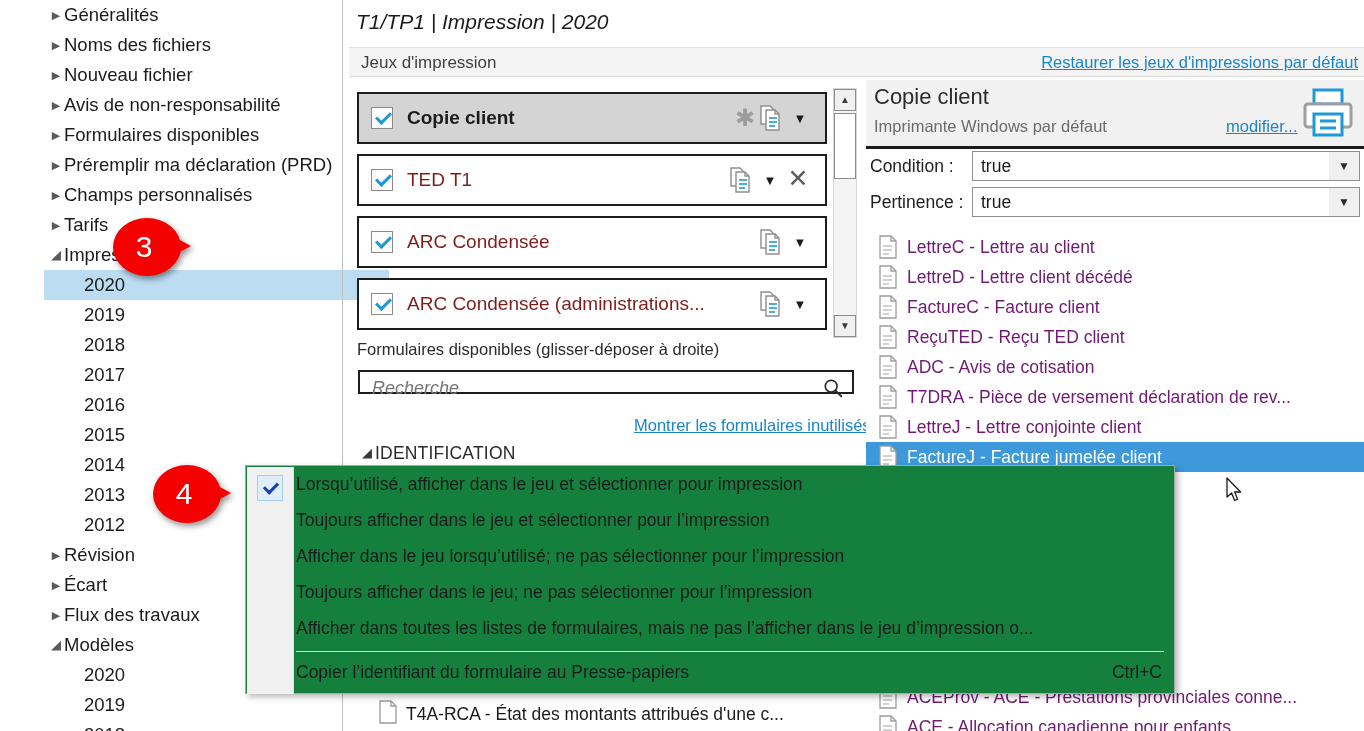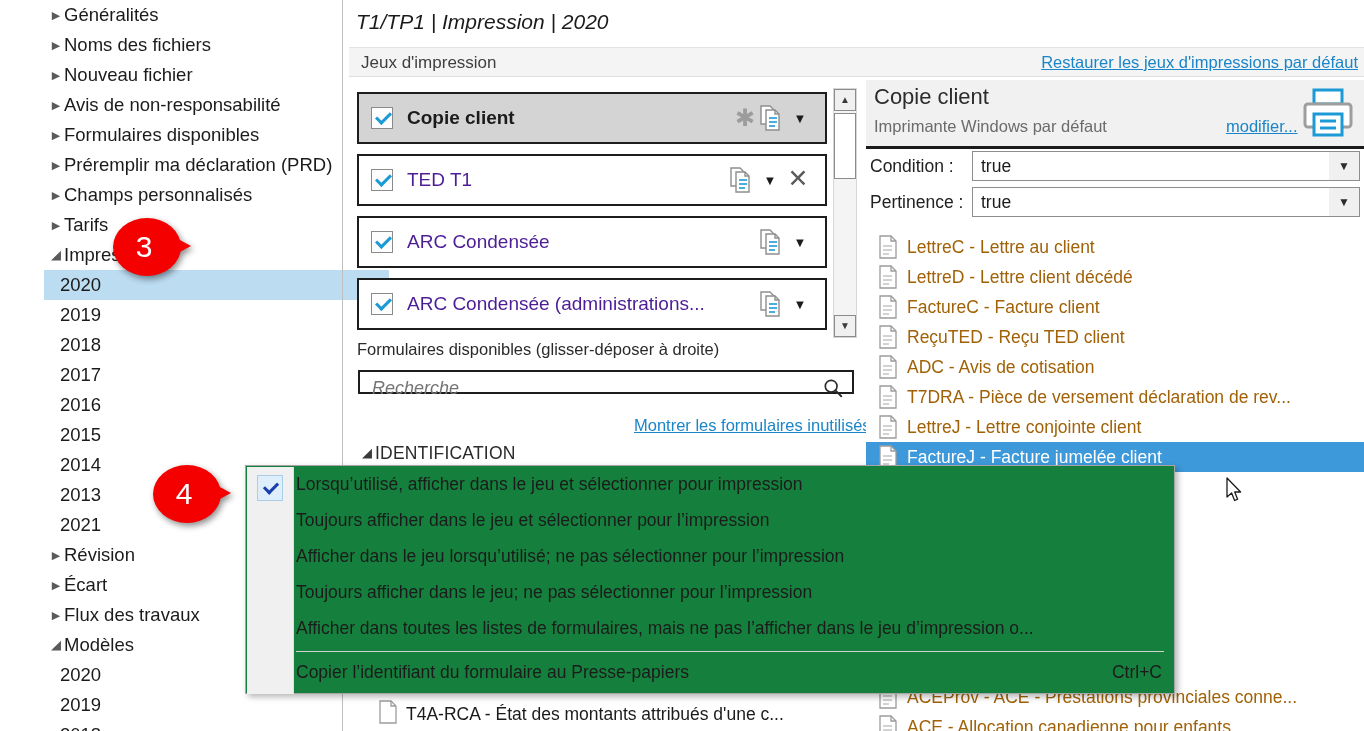--- a/index.html
+++ b/index.html
@@ -19,21 +19,21 @@
     background: #ffffff; overflow: hidden; margin-left: 44px;
   }
   #sidebar-divider {
     position: absolute; left: 342px; top: 0; width: 1px; height: 731px;
     background: #bfbfbf;
   }
   .tree-row {
     height: 30px; line-height: 30px; font-size: 18.5px; color: #1b1b1b;
     white-space: nowrap; padding-left: 4px; position: relative;
   }
-  .tree-row.child { padding-left: 16px; }
+  .tree-row.child { padding-left: 40px; }
   .tree-row.selected { background: #bcdcf2; }
   .tw {
     display: inline-block; width: 16px; text-align: center;
     font-size: 11px; color: #5a5a5a; vertical-align: 2px;
   }
   .tw.collapsed::before { content: "\25B6"; }
   .tw.expanded::before  { content: "\25E2"; font-size: 13px; }
 
   
   #page-title {
@@ -63,21 +63,21 @@
   .chk {
     width: 22px; height: 22px; margin-left: 12px; flex: 0 0 auto;
     border: 1px solid #8a8a8a; background: #fdfdfd; position: relative;
   }
   .chk::after {
     content: ""; position: absolute; left: 4px; top: 4px; width: 12px; height: 6px;
     border-left: 3px solid #1c9ad6; border-bottom: 3px solid #1c9ad6;
     transform: rotate(-45deg);
   }
   .set-name {
-    margin-left: 14px; font-size: 19px; color: #4c1d95; white-space: nowrap;
+    margin-left: 14px; font-size: 19px; color: #7f1d1d; white-space: nowrap;
     overflow: hidden; flex: 1 1 auto;
   }
   .set-row.active .set-name { font-weight: bold; color: #1b1b1b; }
   .ico-star {
     flex: 0 0 auto; width: 24px; text-align: center; color: #9c9c9c; font-size: 24px;
     line-height: 1;
   }
   .ico-doc { flex: 0 0 auto; width: 30px; height: 28px; position: relative; }
   .ico-doc svg { position: absolute; left: 0; top: 0; }
   .ico-caret {
@@ -182,21 +182,21 @@
     background: #f0f0f0; text-align: center; line-height: 28px; font-size: 12px;
     color: #2b2b2b;
   }
 
   #rp-list {
     position: absolute; left: 0; top: 152px; width: 498px; height: 499px;
     overflow: hidden;
   }
   .frow {
     height: 30px; display: flex; align-items: center; padding-left: 12px;
-    font-size: 17.5px; color: #a16207; white-space: nowrap;
+    font-size: 17.5px; color: #701a75; white-space: nowrap;
   }
   .frow.sel { background: #3d99da; color: #ffffff; }
   .fico { flex: 0 0 auto; width: 20px; height: 24px; margin-right: 9px; }
 
   
   #ctx {
     position: absolute; left: 245px; top: 465px; width: 930px; height: 229px;
     background: #15803d; border: 1px solid #a6a6a6;
     box-shadow: 3px 3px 6px rgba(0,0,0,.28);
   }
@@ -265,21 +265,21 @@
       <div class="tree-row"><span class="tw collapsed"></span><span>Tarifs</span></div>
       <div class="tree-row"><span class="tw expanded"></span><span>Impression</span></div>
       <div class="tree-row child selected"><span>2020</span></div>
       <div class="tree-row child"><span>2019</span></div>
       <div class="tree-row child"><span>2018</span></div>
       <div class="tree-row child"><span>2017</span></div>
       <div class="tree-row child"><span>2016</span></div>
       <div class="tree-row child"><span>2015</span></div>
       <div class="tree-row child"><span>2014</span></div>
       <div class="tree-row child"><span>2013</span></div>
-      <div class="tree-row child"><span>2021</span></div>
+      <div class="tree-row child"><span>2012</span></div>
       <div class="tree-row"><span class="tw collapsed"></span><span>Révision</span></div>
       <div class="tree-row"><span class="tw collapsed"></span><span>Écart</span></div>
       <div class="tree-row"><span class="tw collapsed"></span><span>Flux des travaux</span></div>
       <div class="tree-row"><span class="tw expanded"></span><span>Modèles</span></div>
       <div class="tree-row child"><span>2020</span></div>
       <div class="tree-row child"><span>2019</span></div>
       <div class="tree-row child"><span>2018</span></div>
     </div>
   <div id="sidebar-divider"></div>
 

